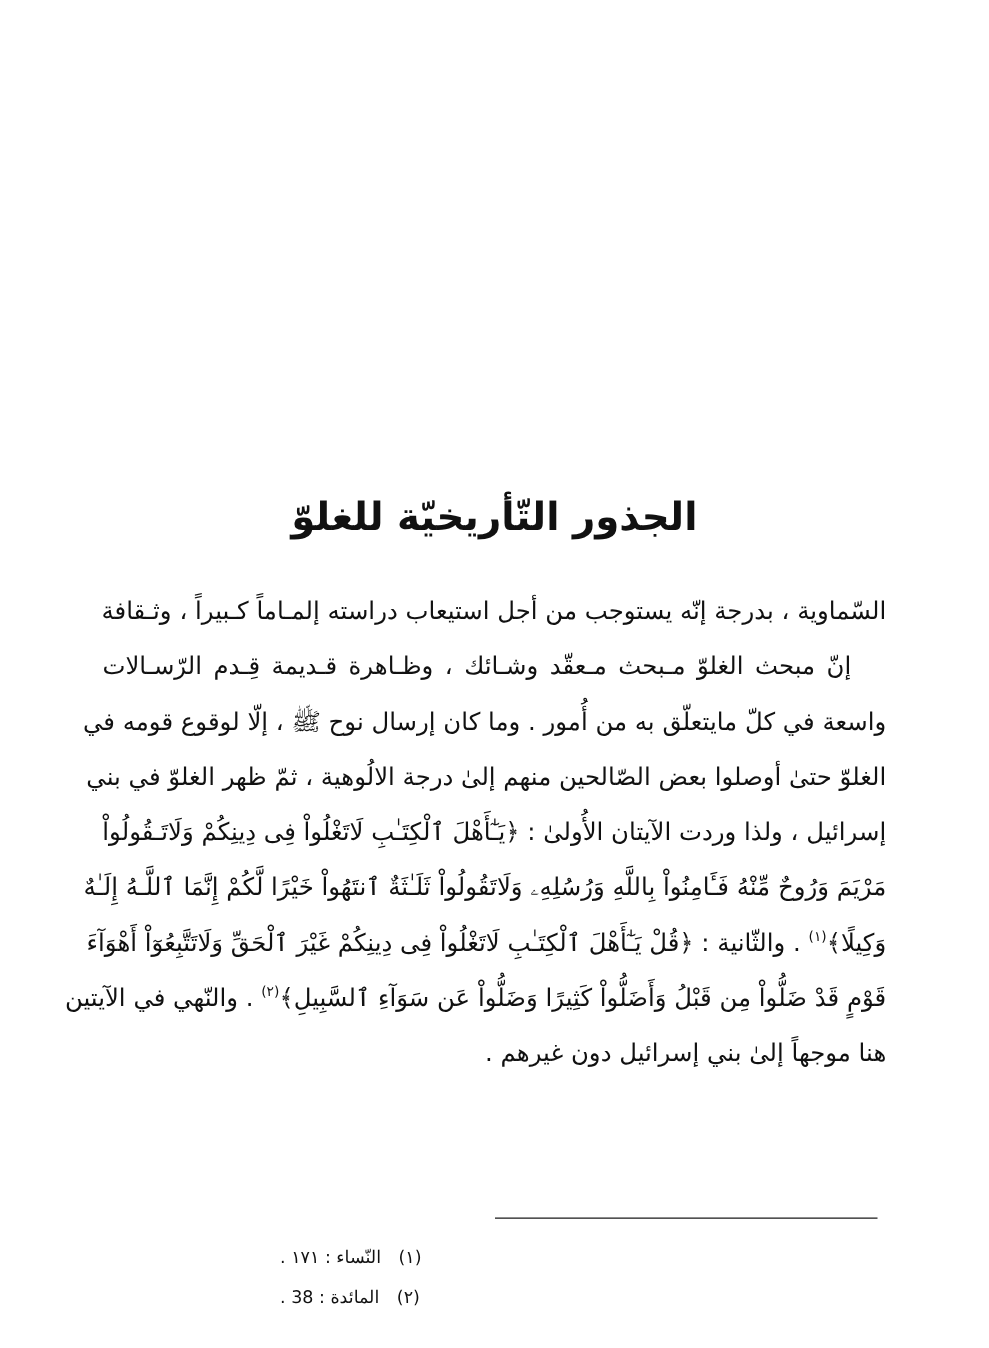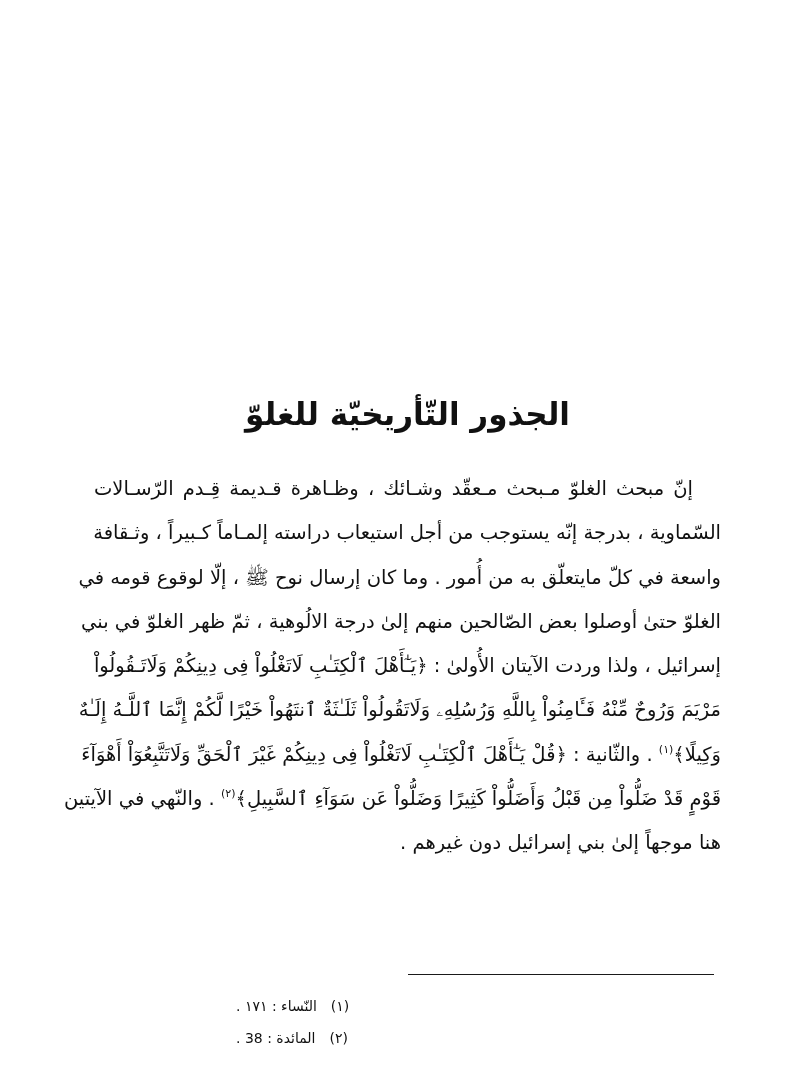--- a/index.html
+++ b/index.html
@@ -10,21 +10,21 @@
   body {
     width: 791px;
     height: 1078px;
     position: relative;
     overflow: hidden;
     color: #111111;
     font-family: "DejaVu Sans", sans-serif;
   }
   .page {
     position: absolute;
-    left: 12px; top: 0;
+    left: 0; top: 0;
     width: 633px; height: 1078px;
     direction: rtl;
   }
   .title {
     position: absolute;
     top: 388px;
     left: 0;
     width: 791px;
     text-align: center;
     font-size: 31px;
@@ -93,22 +93,22 @@
   }
 </style>
 </head>
 <body>
 
 <div class="page">
 
   <h1 class="title">الجذور التّأريخيّة للغلوّ</h1>
 
   <div class="body-text">
+    <div class="line">السّماوية ، بدرجة إنّه يستوجب من أجل استيعاب دراسته إلمـاماً كـبيراً ، وثـقافة</div>
     <div class="line first">إنّ مبحث الغلوّ مـبحث مـعقّد وشـائك ، وظـاهرة قـديمة قِـدم الرّسـالات</div>
-    <div class="line">السّماوية ، بدرجة إنّه يستوجب من أجل استيعاب دراسته إلمـاماً كـبيراً ، وثـقافة</div>
     <div class="line">واسعة في كلّ مايتعلّق به من أُمور . وما كان إرسال نوح ﷺ ، إلّا لوقوع قومه في</div>
     <div class="line">الغلوّ حتىٰ أوصلوا بعض الصّالحين منهم إلىٰ درجة الالُوهية ، ثمّ ظهر الغلوّ في بني</div>
     <div class="line quran">إسرائيل ، ولذا وردت الآيتان الأُولىٰ : ﴿يَـٰٓأَهْلَ ٱلْكِتَـٰبِ لَاتَغْلُواْ فِى دِينِكُمْ وَلَاتَـقُولُواْ</div>
     <div class="line quran">مَرْيَمَ وَرُوحٌ مِّنْهُ فَـَٔامِنُواْ بِاللَّهِ وَرُسُلِهِۦ وَلَاتَقُولُواْ ثَلَـٰثَةٌ ٱنتَهُواْ خَيْرًا لَّكُمْ إِنَّمَا ٱللَّـهُ إِلَـٰهٌ</div>
     <div class="line quran">
       <span>وَكِيلًا﴾</span><sup class="fn-ref">(١)</sup><span> . والثّانية : ﴿قُلْ يَـٰٓأَهْلَ ٱلْكِتَـٰبِ لَاتَغْلُواْ فِى دِينِكُمْ غَيْرَ ٱلْحَقِّ وَلَاتَتَّبِعُوٓاْ أَهْوَآءَ</span>
     </div>
     <div class="line quran">
       <span>قَوْمٍ قَدْ ضَلُّواْ مِن قَبْلُ وَأَضَلُّواْ كَثِيرًا وَضَلُّواْ عَن سَوَآءِ ٱلسَّبِيلِ﴾</span><sup class="fn-ref">(٢)</sup><span> . والنّهي في الآيتين</span>
     </div>

